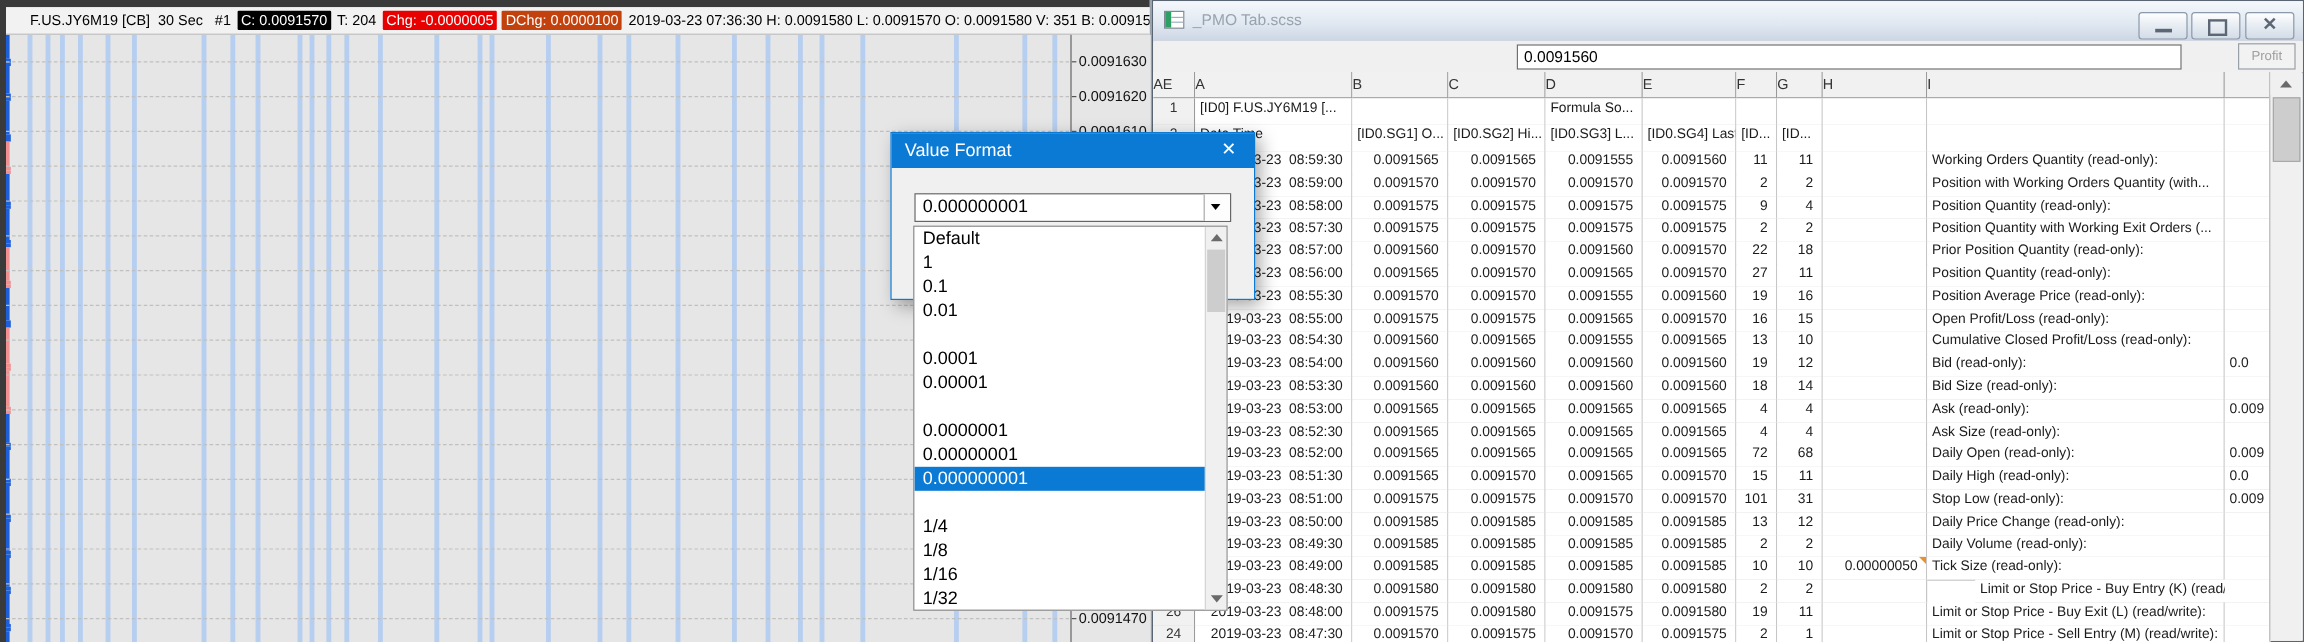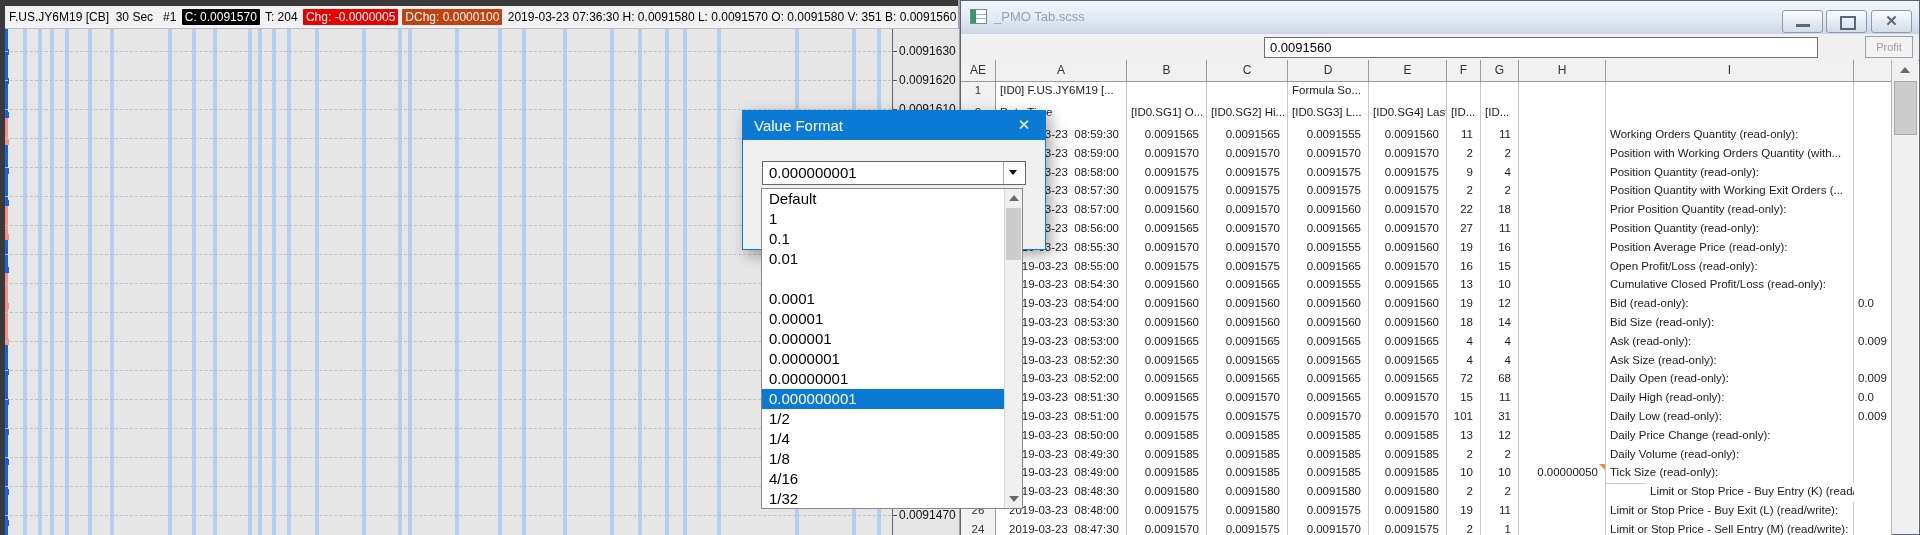--- a/index.html
+++ b/index.html
@@ -2,21 +2,21 @@
 <html><head>
 <meta charset="utf-8">
 <style>
   html,body{margin:0;padding:0;width:1920px;height:535px;overflow:hidden;background:#9aa2ac;
     font-family:"Liberation Sans",sans-serif;-webkit-font-smoothing:antialiased;}
   
   #chart-window{position:absolute;left:0;top:0;width:958px;height:535px;background:#e6e6e6;
     border-top:6px solid #3a3a3a;border-left:5px solid #3a3a3a;box-sizing:border-box;}
   #chart-titlebar{position:absolute;left:0;top:0;width:953px;height:23px;background:#f2f2f2;
     border-bottom:1px solid #bdbdbd;font-size:12px;color:#000;display:flex;align-items:center;
-    white-space:pre;overflow:hidden;padding-left:4px;box-sizing:border-box;}
+    white-space:pre;overflow:hidden;padding-left:20px;box-sizing:border-box;}
   .chip{color:#fff;padding:1px 3px;margin:0 2px;border-radius:1px;}
   #chart-area{position:absolute;left:0;top:23px;width:886px;height:506px;overflow:hidden;}
   .vline{position:absolute;top:0;bottom:0;width:4px;background:#adc9f0;opacity:.85;}
   .hline{position:absolute;left:0;width:100%;height:0;border-top:1px dashed #c0c0c0;}
   #price-scale{position:absolute;left:887px;top:23px;width:66px;height:506px;border-left:1px solid #666;
     background:#e6e6e6;overflow:hidden;}
   .plabel{position:absolute;left:6px;font-size:12px;color:#111;white-space:nowrap;}
   .ptick{position:absolute;left:0;width:4px;height:1px;background:#555;}
   
   #sheet-window{position:absolute;left:960px;top:0;width:960px;height:535px;background:#fff;
@@ -39,21 +39,21 @@
     border:1px solid #707070;box-sizing:border-box;font-size:13px;line-height:19px;padding-left:4px;color:#000;}
   #sheet-combo-btn{position:absolute;right:0;top:0;width:20px;height:19px;border-left:1px solid #707070;background:#f4f4f4;}
   .down-tri{position:absolute;left:6px;top:8px;width:0;height:0;border-left:4px solid transparent;
     border-right:4px solid transparent;border-top:5px solid #000;}
   #formula-box{position:absolute;left:303px;top:3px;width:554px;height:21px;background:#fff;
     border:1px solid #707070;box-sizing:border-box;font-size:13px;line-height:19px;padding-left:5px;color:#000;}
   #details-btn{position:absolute;right:6px;top:2px;width:48px;height:22px;background:#f2f2f2;
     border:1px solid #9aa0a8;box-sizing:border-box;font-size:11px;color:#a0a0a0;text-align:center;line-height:20px;}
   #grid{position:absolute;left:0;top:59px;width:931px;height:475px;overflow:hidden;background:#fff;}
   .hcell{position:absolute;background:#f1f1f1;border-right:1px solid #9a9a9a;border-bottom:1px solid #9a9a9a;
-    box-sizing:border-box;font-size:12px;color:#333;text-align:center;overflow:hidden;}
+    box-sizing:border-box;font-size:12px;color:#333;overflow:hidden;}
   .cell{position:absolute;background:#fff;border-right:1px solid #c6c6c6;border-bottom:1px solid #c9c9c9;
     box-sizing:border-box;font-size:11.5px;color:#1b1b1b;line-height:1.55;white-space:pre;overflow:hidden;}
   .rn{background:#f1f1f1;border-right:1px solid #9a9a9a;text-align:center;color:#333;}
   .ar{text-align:right;padding-right:7px;} .al{text-align:left;padding-left:4px;}
   .note{position:absolute;right:0;top:0;width:0;height:0;border-left:6px solid transparent;border-top:6px solid #e8912d;}
   #sheet-vscroll{position:absolute;right:1px;top:59px;width:26px;height:474px;background:#f0f0f0;border-left:1px solid #b9b9b9;}
   #vs-up{position:absolute;left:0;top:0;width:100%;height:19px;background:#f0f0f0;}
   #vs-up i{position:absolute;left:8px;top:7px;width:0;height:0;border-left:5px solid transparent;border-right:5px solid transparent;border-bottom:6px solid #6a6a6a;}
   #vs-thumb{position:absolute;left:2px;top:21px;width:21px;height:52px;background:#cdcdcd;border:1px solid #a9a9a9;}
   
@@ -443,21 +443,21 @@
       <div class="cell al" style="left: 893px; top: 329.2px; width: 38px; height: 19.8px;">0.0</div>
       <div class="cell rn" style="left: 0px; top: 348px; width: 35px; height: 19.8px;">18</div>
       <div class="cell ar" style="left: 35px; top: 348px; width: 131px; height: 19.8px;">2019-03-23  08:51:00</div>
       <div class="cell ar" style="left: 166px; top: 348px; width: 80px; height: 19.8px;">0.0091575</div>
       <div class="cell ar" style="left: 246px; top: 348px; width: 81px; height: 19.8px;">0.0091575</div>
       <div class="cell ar" style="left: 327px; top: 348px; width: 81px; height: 19.8px;">0.0091570</div>
       <div class="cell ar" style="left: 408px; top: 348px; width: 78px; height: 19.8px;">0.0091570</div>
       <div class="cell ar" style="left: 486px; top: 348px; width: 34px; height: 19.8px;">101</div>
       <div class="cell ar" style="left: 520px; top: 348px; width: 38px; height: 19.8px;">31</div>
       <div class="cell ar" style="left: 558px; top: 348px; width: 87px; height: 19.8px;"></div>
-      <div class="cell al" style="left: 645px; top: 348px; width: 248px; height: 19.8px;">Daily Low (read-only):</div>
+      <div class="cell al" style="left: 645px; top: 348px; width: 248px; height: 19.8px;">Stop Low (read-only):</div>
       <div class="cell al" style="left: 893px; top: 348px; width: 38px; height: 19.8px;">0.009</div>
       <div class="cell rn" style="left: 0px; top: 366.8px; width: 35px; height: 19.8px;">19</div>
       <div class="cell ar" style="left: 35px; top: 366.8px; width: 131px; height: 19.8px;">2019-03-23  08:50:00</div>
       <div class="cell ar" style="left: 166px; top: 366.8px; width: 80px; height: 19.8px;">0.0091585</div>
       <div class="cell ar" style="left: 246px; top: 366.8px; width: 81px; height: 19.8px;">0.0091585</div>
       <div class="cell ar" style="left: 327px; top: 366.8px; width: 81px; height: 19.8px;">0.0091585</div>
       <div class="cell ar" style="left: 408px; top: 366.8px; width: 78px; height: 19.8px;">0.0091585</div>
       <div class="cell ar" style="left: 486px; top: 366.8px; width: 34px; height: 19.8px;">13</div>
       <div class="cell ar" style="left: 520px; top: 366.8px; width: 38px; height: 19.8px;">12</div>
       <div class="cell ar" style="left: 558px; top: 366.8px; width: 87px; height: 19.8px;"></div>
@@ -534,28 +534,26 @@
   </div>
   <div id="fmt-combo">
     <span>0.000000001</span>
     <div id="fmt-combo-btn">
       <div class="down-tri"></div>
     </div>
   </div>
 </div>
 <div id="fmt-list">
     <div class="fmt-item" style="top: 300px;">1/32</div>
-    <div class="fmt-item" style="top: 280px;">4/16</div>
+    <div class="fmt-item" style="top: 280px;">1/16</div>
     <div class="fmt-item" style="top: 260px;">1/8</div>
     <div class="fmt-item" style="top: 240px;">1/4</div>
-    <div class="fmt-item" style="top: 220px;">1/2</div>
     <div class="fmt-item sel" style="top: 200px;">0.000000001</div>
     <div class="fmt-item" style="top: 180px;">0.00000001</div>
     <div class="fmt-item" style="top: 160px;">0.0000001</div>
-    <div class="fmt-item" style="top: 140px;">0.000001</div>
     <div class="fmt-item" style="top: 120px;">0.00001</div>
     <div class="fmt-item" style="top: 100px;">0.0001</div>
     <div class="fmt-item" style="top: 60px;">0.01</div>
     <div class="fmt-item" style="top: 40px;">0.1</div>
     <div class="fmt-item" style="top: 20px;">1</div>
     <div class="fmt-item" style="top: 0px;">Default</div>
   <div id="fmt-scroll">
     <div class="scr-arrow" style="top:6px;border-bottom:6px solid #6a6a6a;"></div>
     <div id="fmt-thumb"></div>
     <div class="scr-arrow" style="bottom:6px;border-top:6px solid #6a6a6a;"></div>

